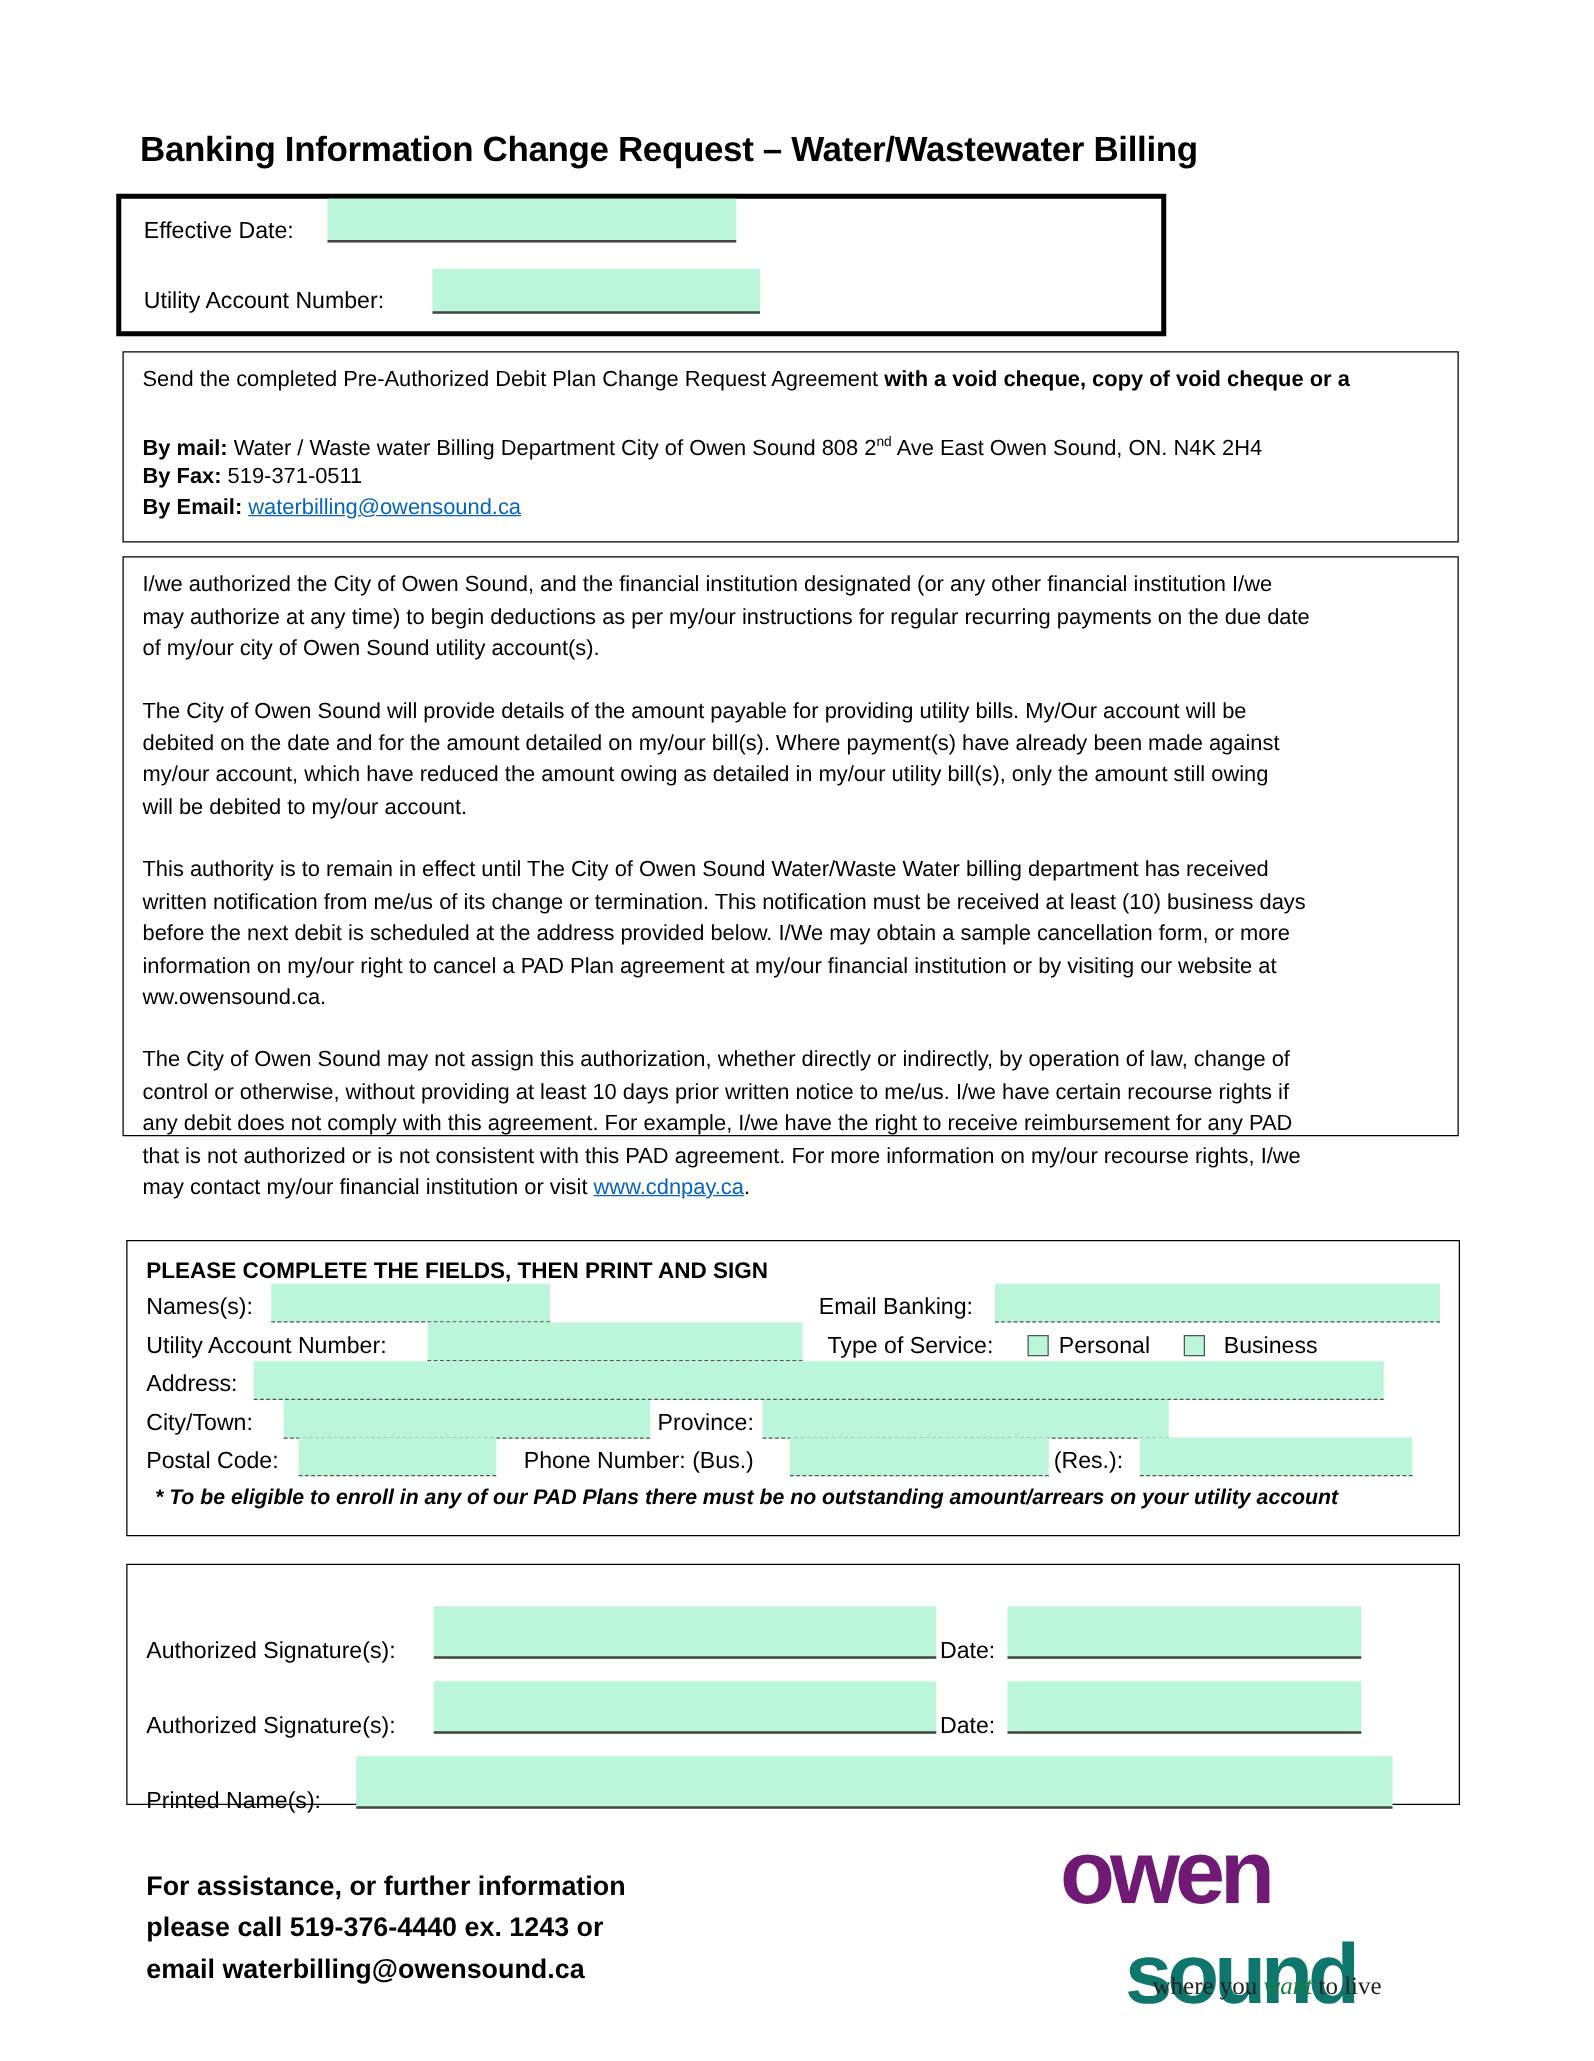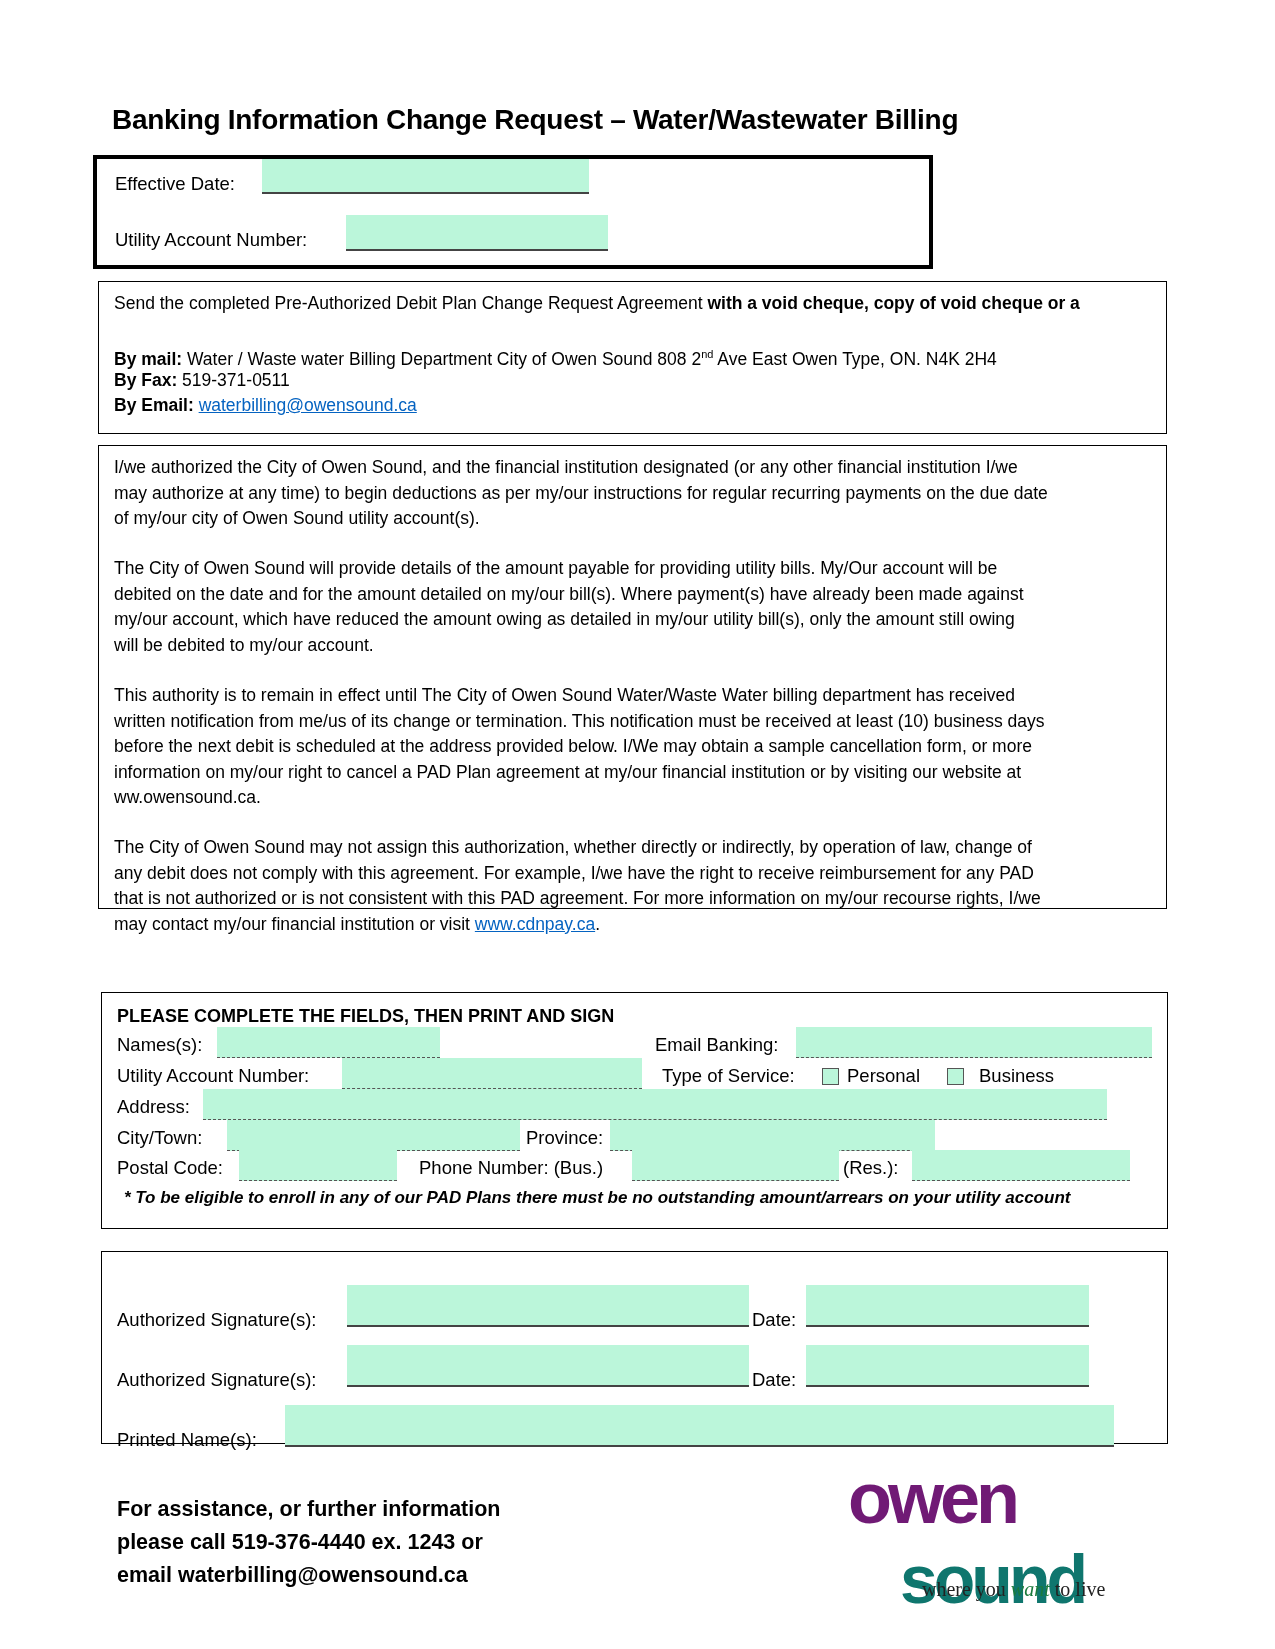--- a/index.html
+++ b/index.html
@@ -31,21 +31,21 @@
   <div class="fld" style="left:165px; top:0px; width:327px; height:35px;"></div>
   <span class="lbl" style="left:18px; top:70px;">Utility Account Number:</span>
   <div class="fld" style="left:249px; top:56px; width:262px; height:36px;"></div>
 </div>
 
 <div class="box" style="left:98px; top:281px; width:1069px; height:153px;">
   <div class="para" style="top:9px;">
     <span>Send the completed Pre-Authorized Debit Plan Change Request Agreement </span><b>with a void cheque, copy of void cheque or a</b>
   </div>
   <div class="para" style="top:60px;">
-    <b>By mail:</b><span> Water / Waste water Billing Department City of Owen Sound 808 2</span><sup style="font-size:11px;">nd</sup><span> Ave East Owen Type, ON. N4K 2H4</span>
+    <b>By mail:</b><span> Water / Waste water Billing Department City of Owen Sound 808 2</span><sup style="font-size:11px;">nd</sup><span> Ave East Owen Sound, ON. N4K 2H4</span>
   </div>
   <div class="para" style="top:85.5px;">
     <b>By Fax:</b><span> 519-371-0511</span>
   </div>
   <div class="para" style="top:111px;">
     <b>By Email:</b> <a class="link" href="#">waterbilling@owensound.ca</a>
   </div>
 </div>
 
 <div class="box" style="left:98px; top:445px; width:1069px; height:464px;">
@@ -62,20 +62,21 @@
   </div>
   <div class="para" style="top:237px;">
     <div>This authority is to remain in effect until The City of Owen Sound Water/Waste Water billing department has received</div>
     <div>written notification from me/us of its change or termination. This notification must be received at least (10) business days</div>
     <div>before the next debit is scheduled at the address provided below. I/We may obtain a sample cancellation form, or more</div>
     <div>information on my/our right to cancel a PAD Plan agreement at my/our financial institution or by visiting our website at</div>
     <div>ww.owensound.ca.</div>
   </div>
   <div class="para" style="top:389px;">
     <div>The City of Owen Sound may not assign this authorization, whether directly or indirectly, by operation of law, change of</div>
+    <div>control or otherwise, without providing at least 10 days prior written notice to me/us. I/we have certain recourse rights if</div>
     <div>any debit does not comply with this agreement. For example, I/we have the right to receive reimbursement for any PAD</div>
     <div>that is not authorized or is not consistent with this PAD agreement. For more information on my/our recourse rights, I/we</div>
     <div><span>may contact my/our financial institution or visit </span><a class="link" href="#">www.cdnpay.ca</a><span>.</span></div>
   </div>
 </div>
 
 <div class="box" style="left:101px; top:992px; width:1067px; height:237px;">
   <span class="lbl" style="left:15px; top:12px; font-weight:bold; font-size:18px;">PLEASE COMPLETE THE FIELDS, THEN PRINT AND SIGN</span>
 
   <span class="lbl" style="left:15px; top:41px;">Names(s):</span>

